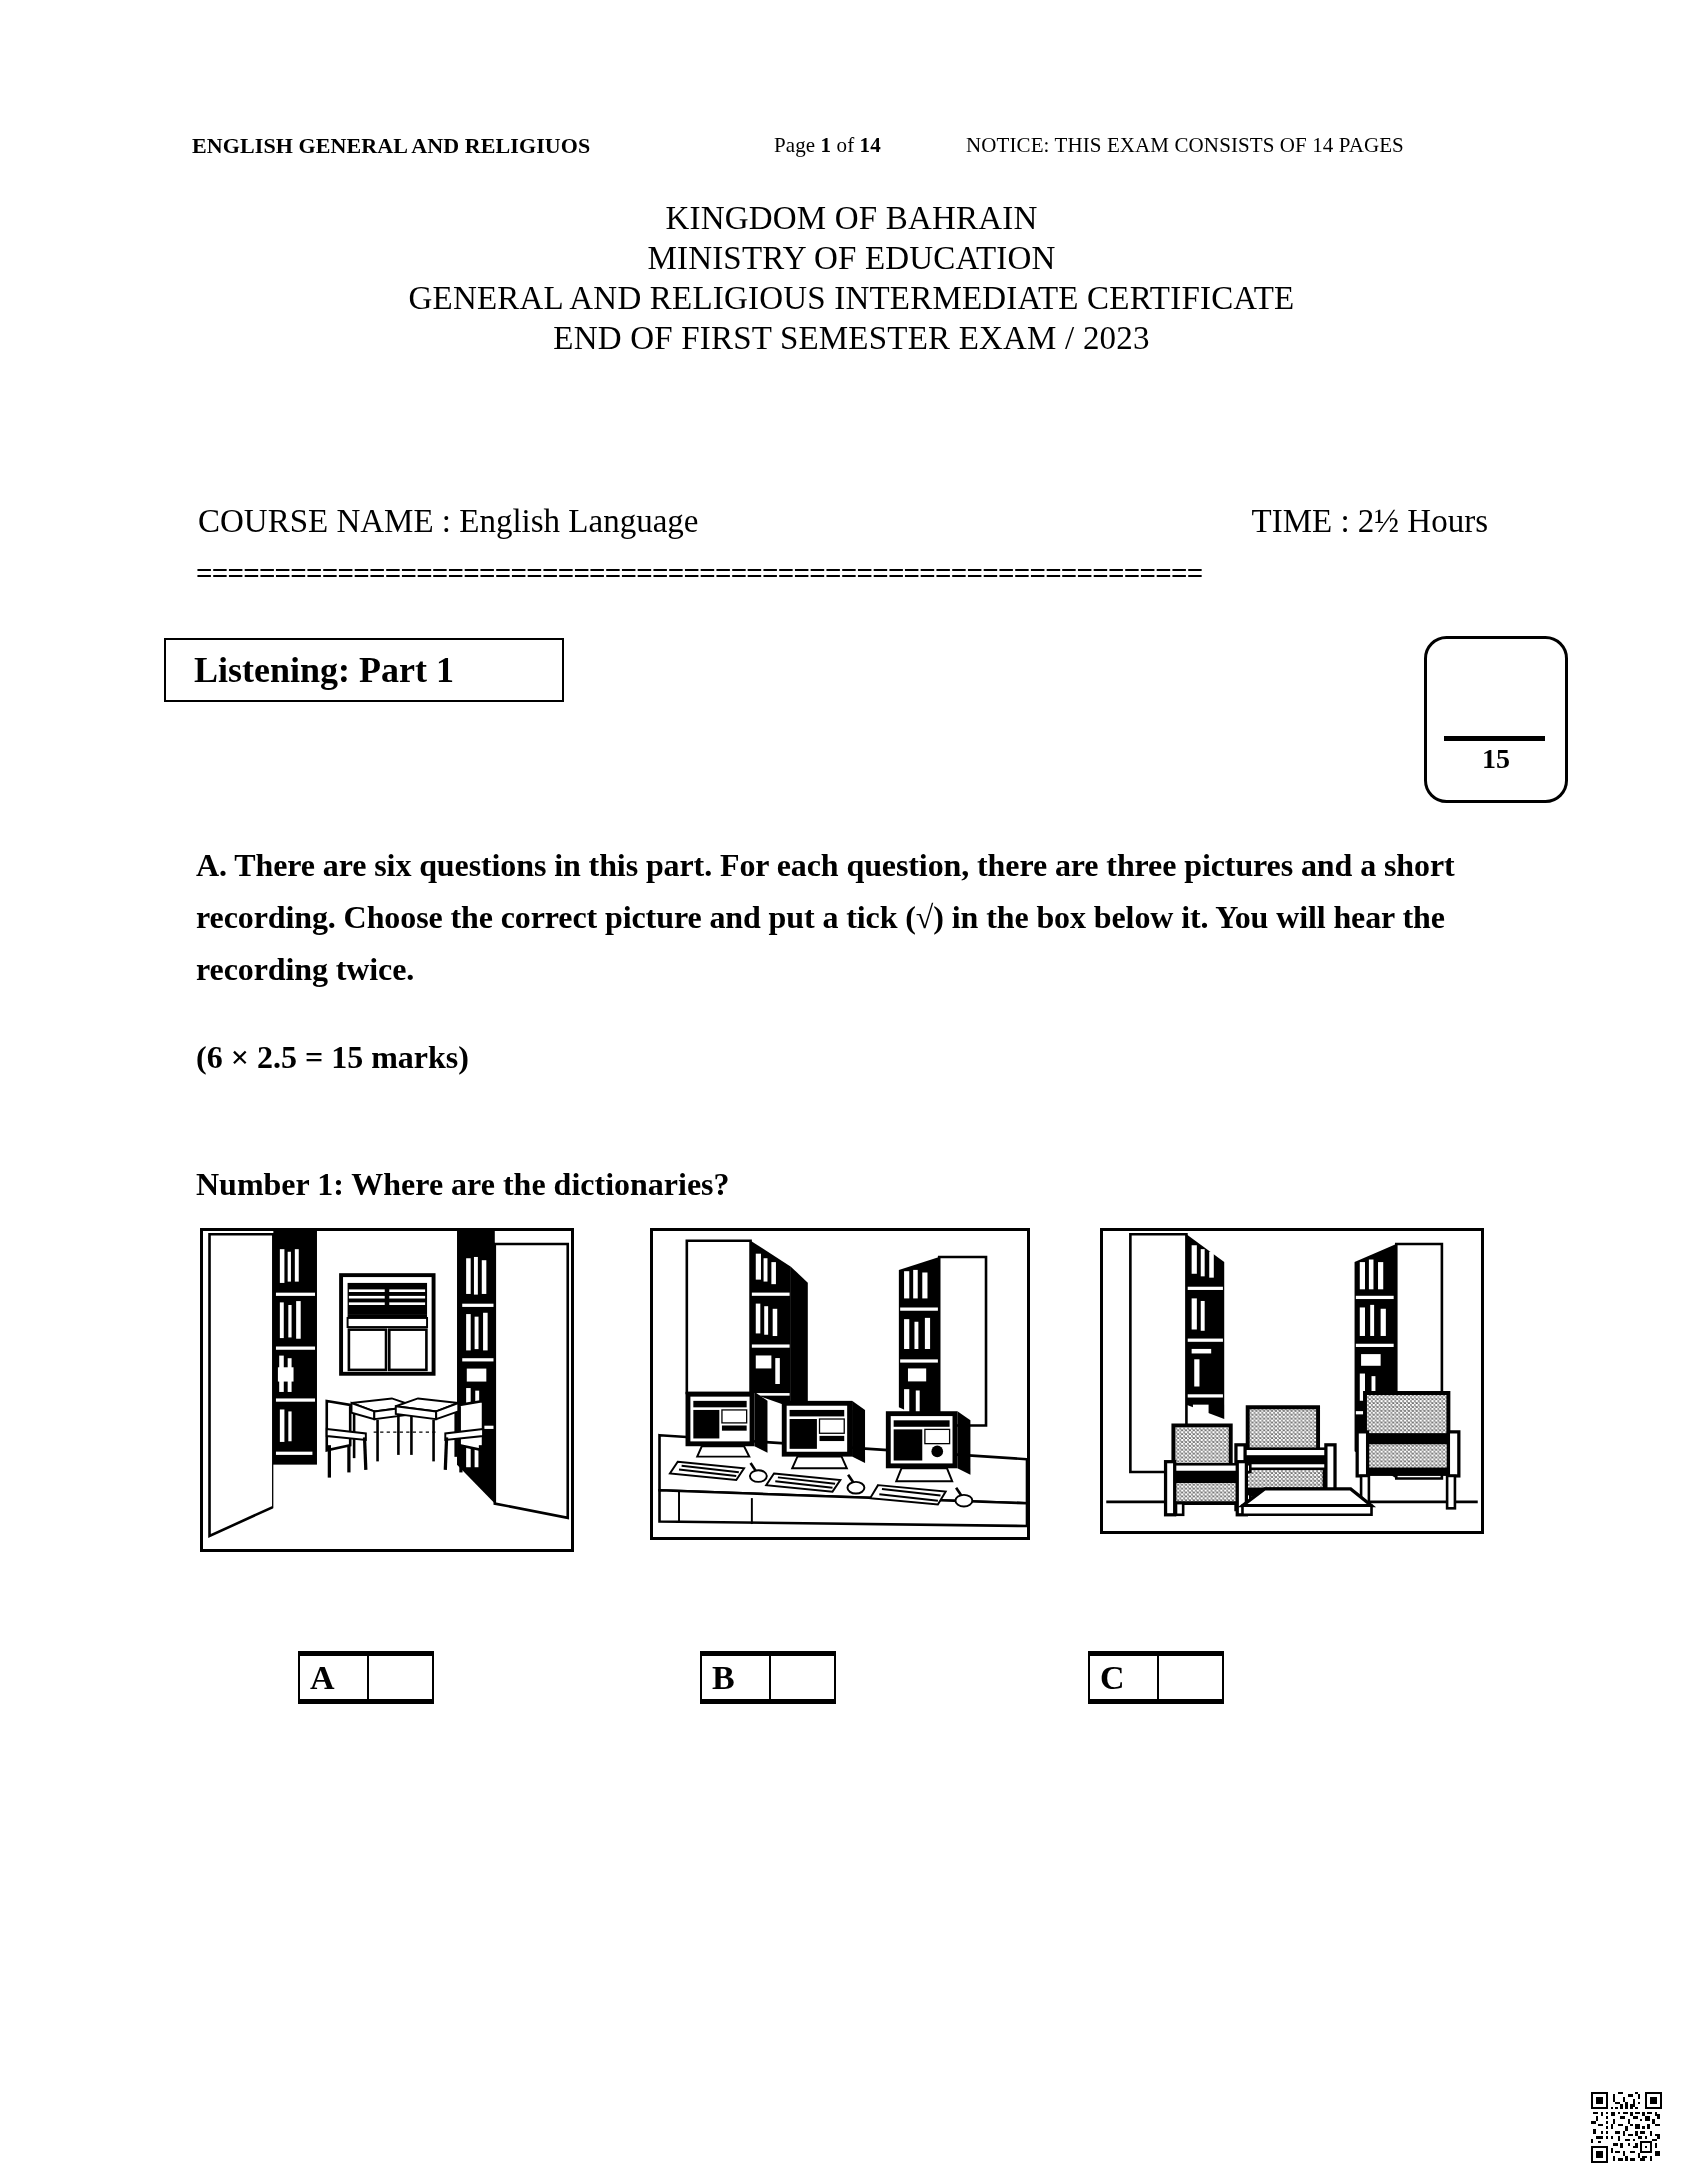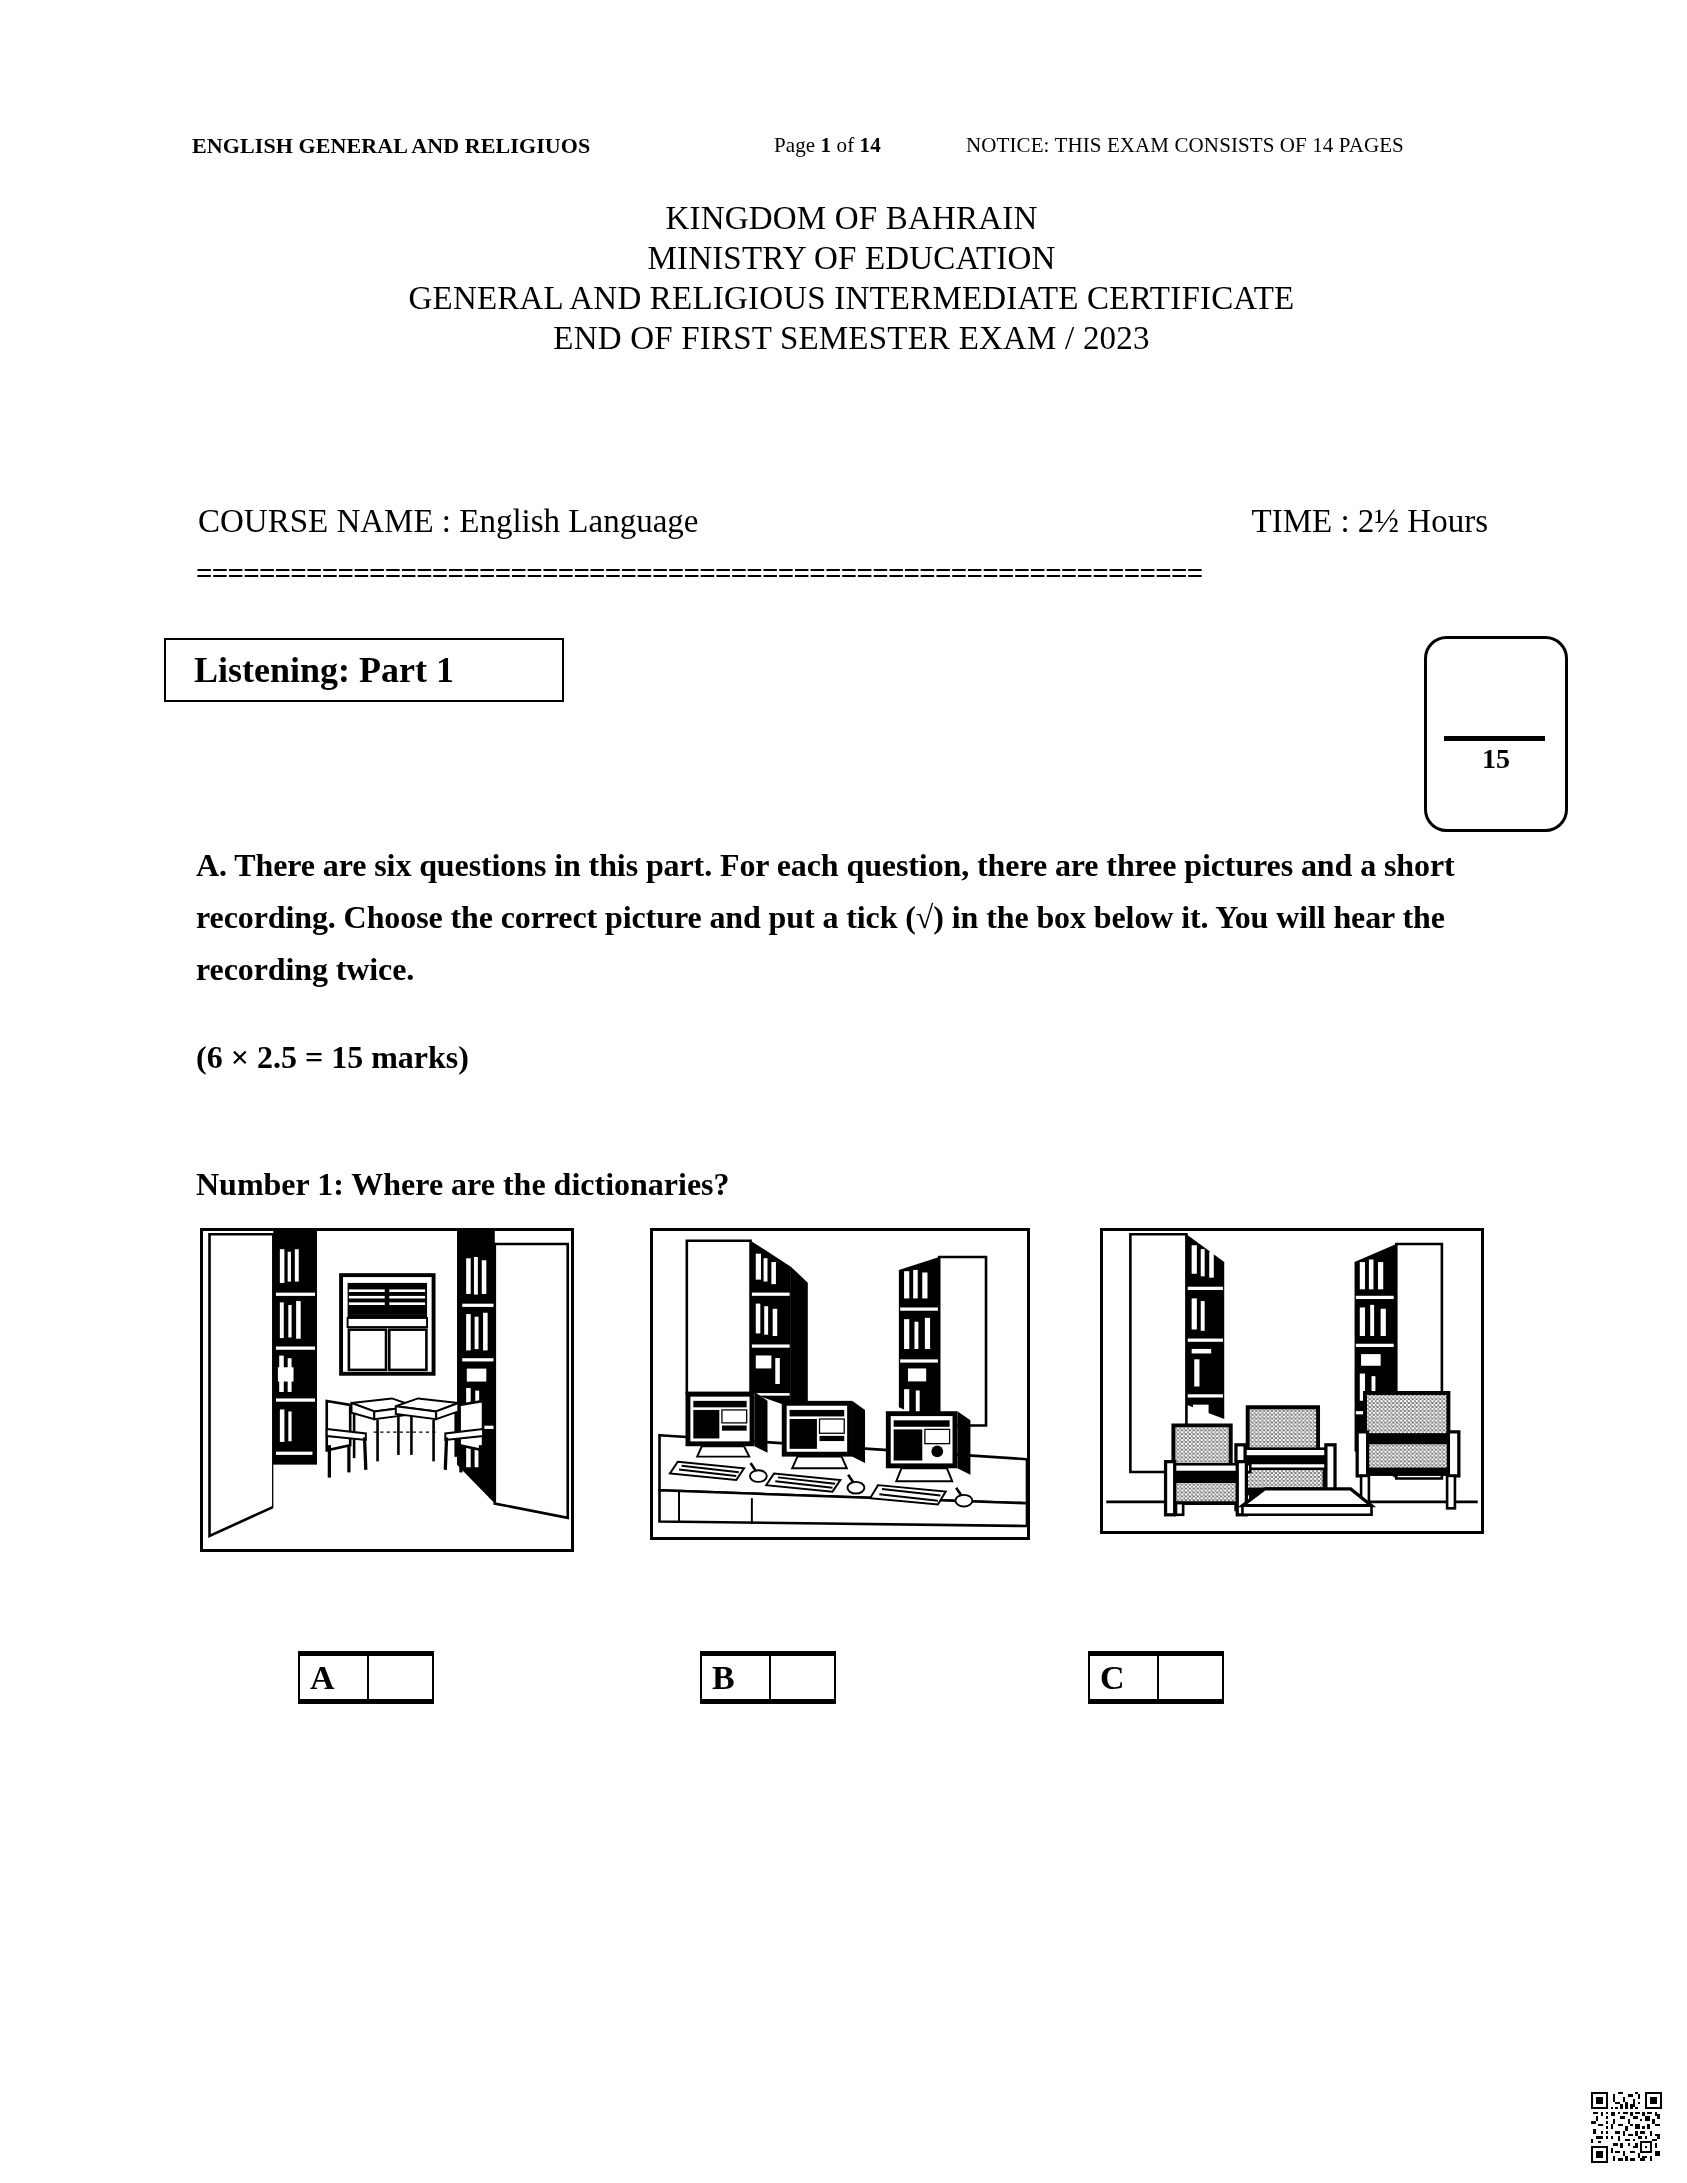--- a/index.html
+++ b/index.html
@@ -114,21 +114,21 @@
     font-weight: bold;
     white-space: nowrap;
   }
 
   
   .marks-box {
     position: absolute;
     left: 1424px;
     top: 636px;
     width: 144px;
-    height: 196px;
+    height: 167px;
     border: 3.3px solid #000;
     border-radius: 22.5px;
     box-sizing: border-box;
   }
   .marks-rule {
     position: absolute;
     left: 17px;
     top: 97px;
     width: 101px;
     height: 5.3px;

